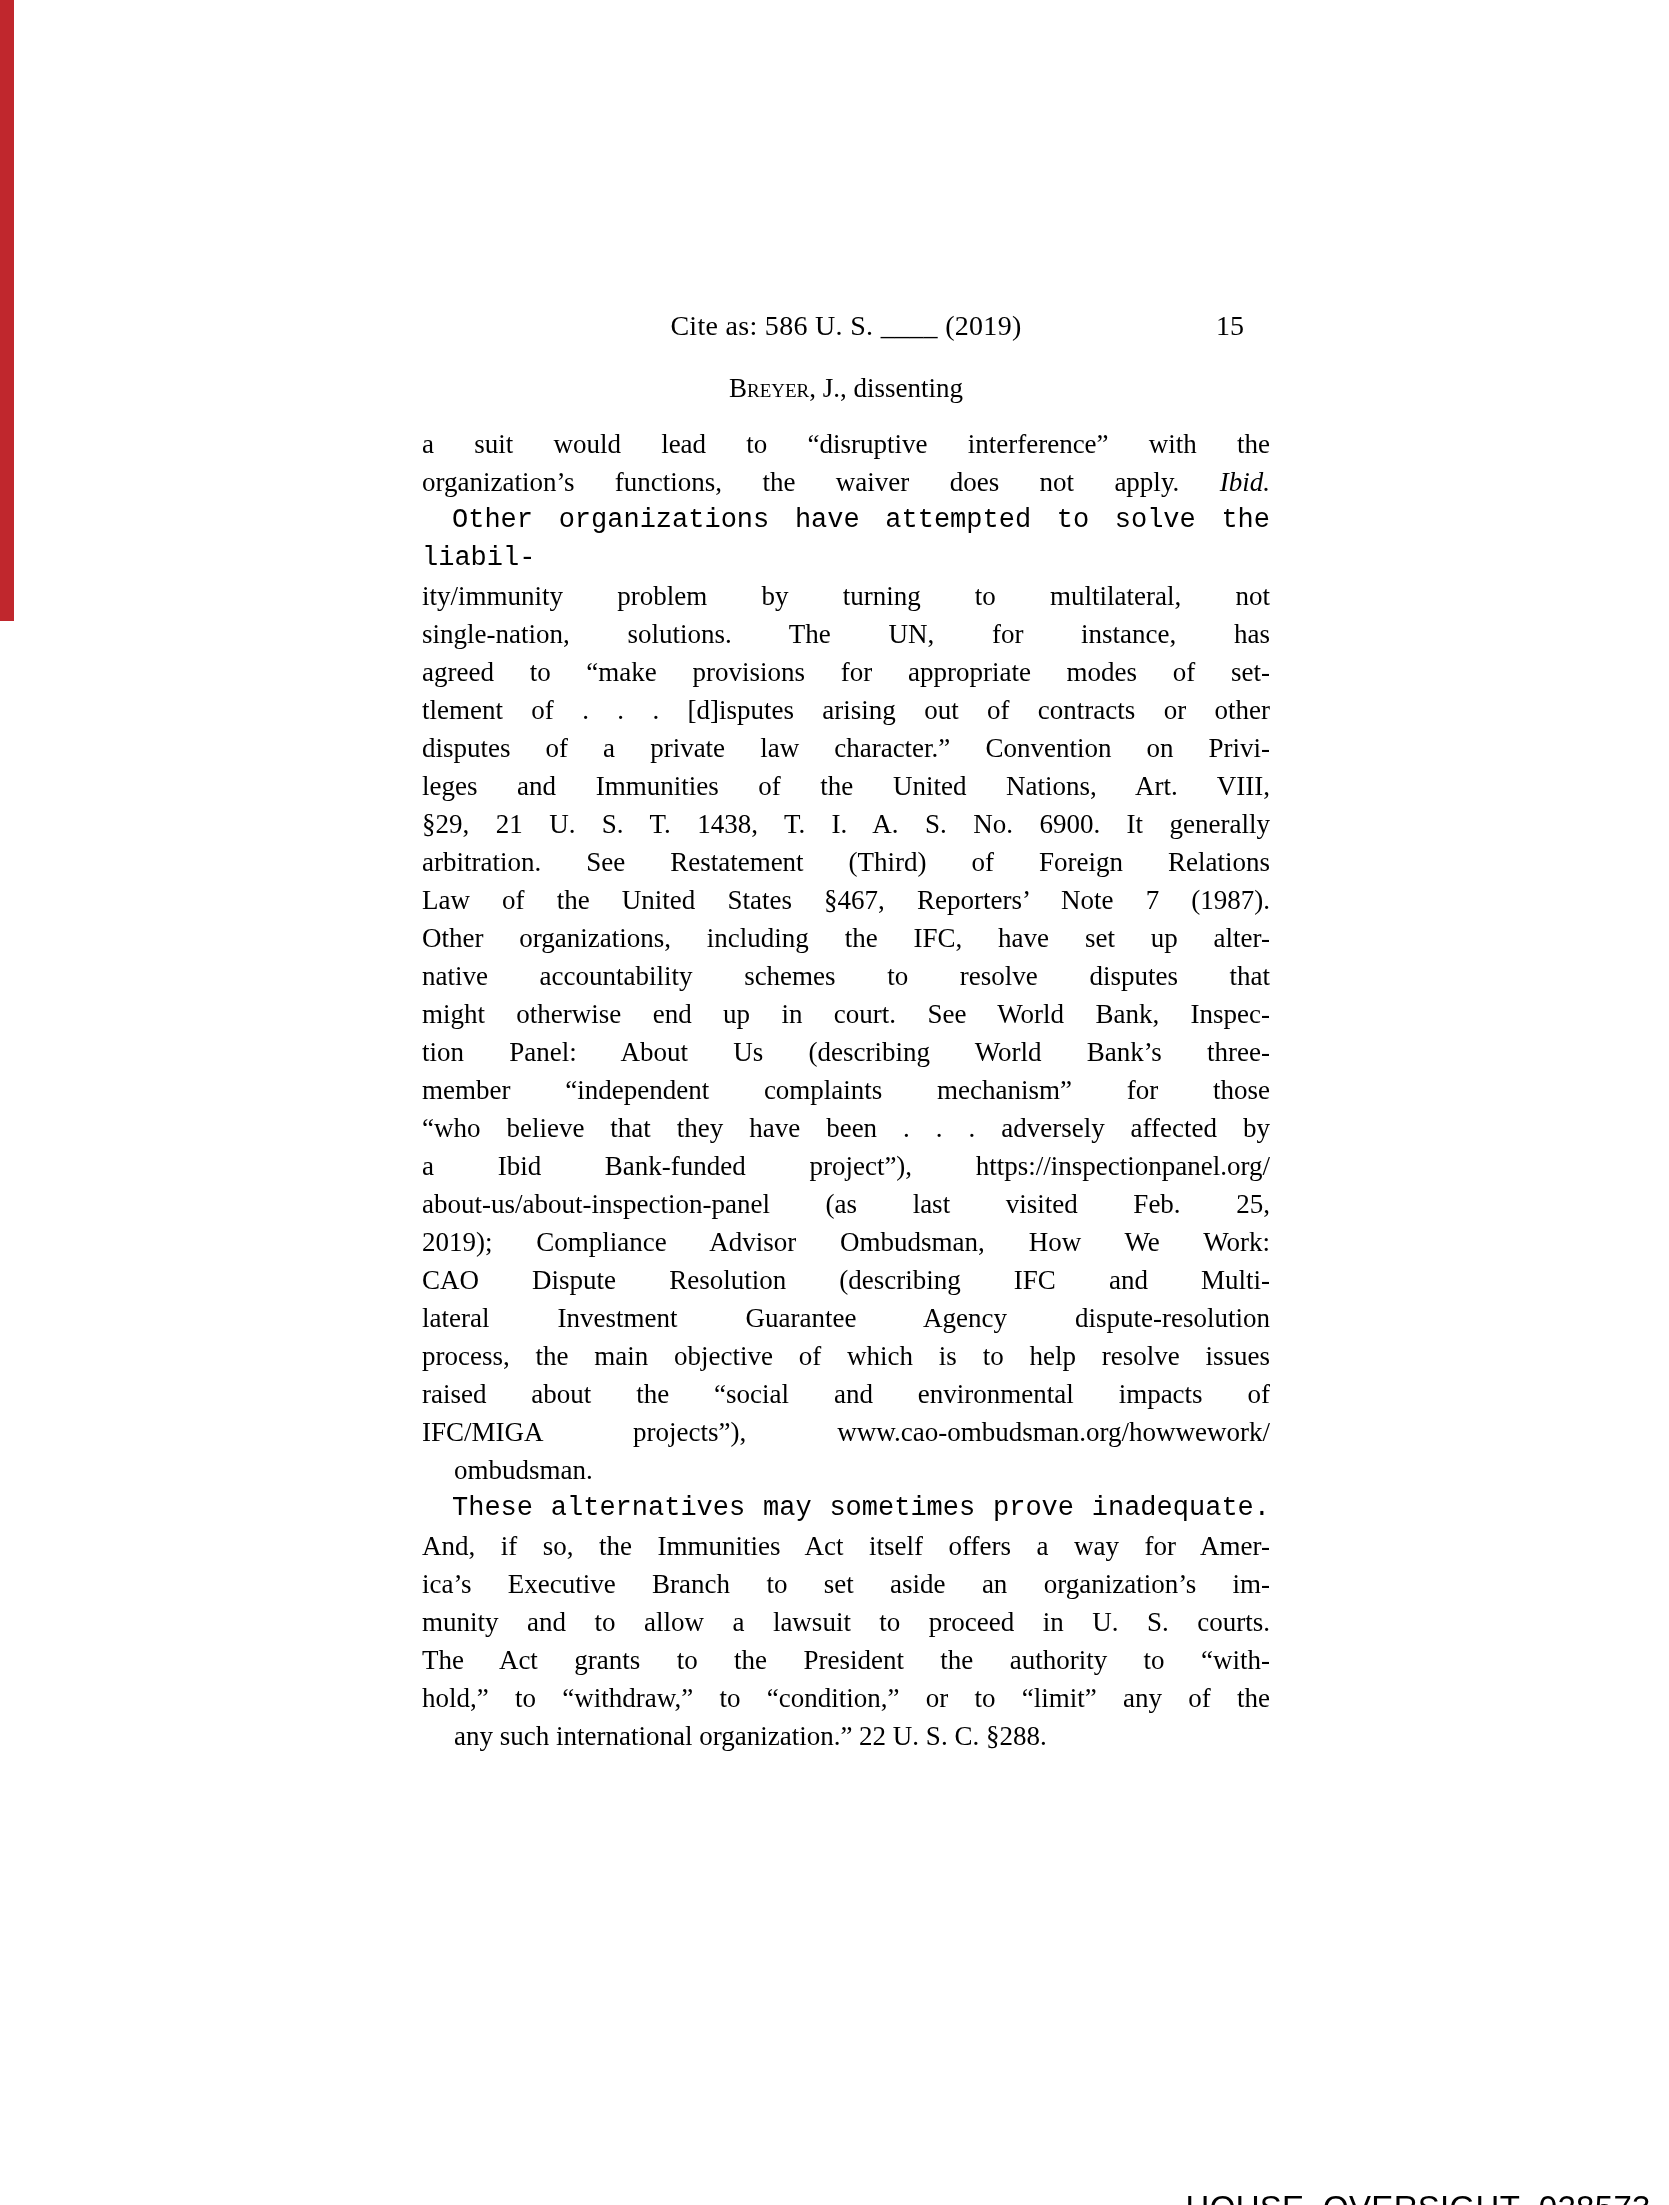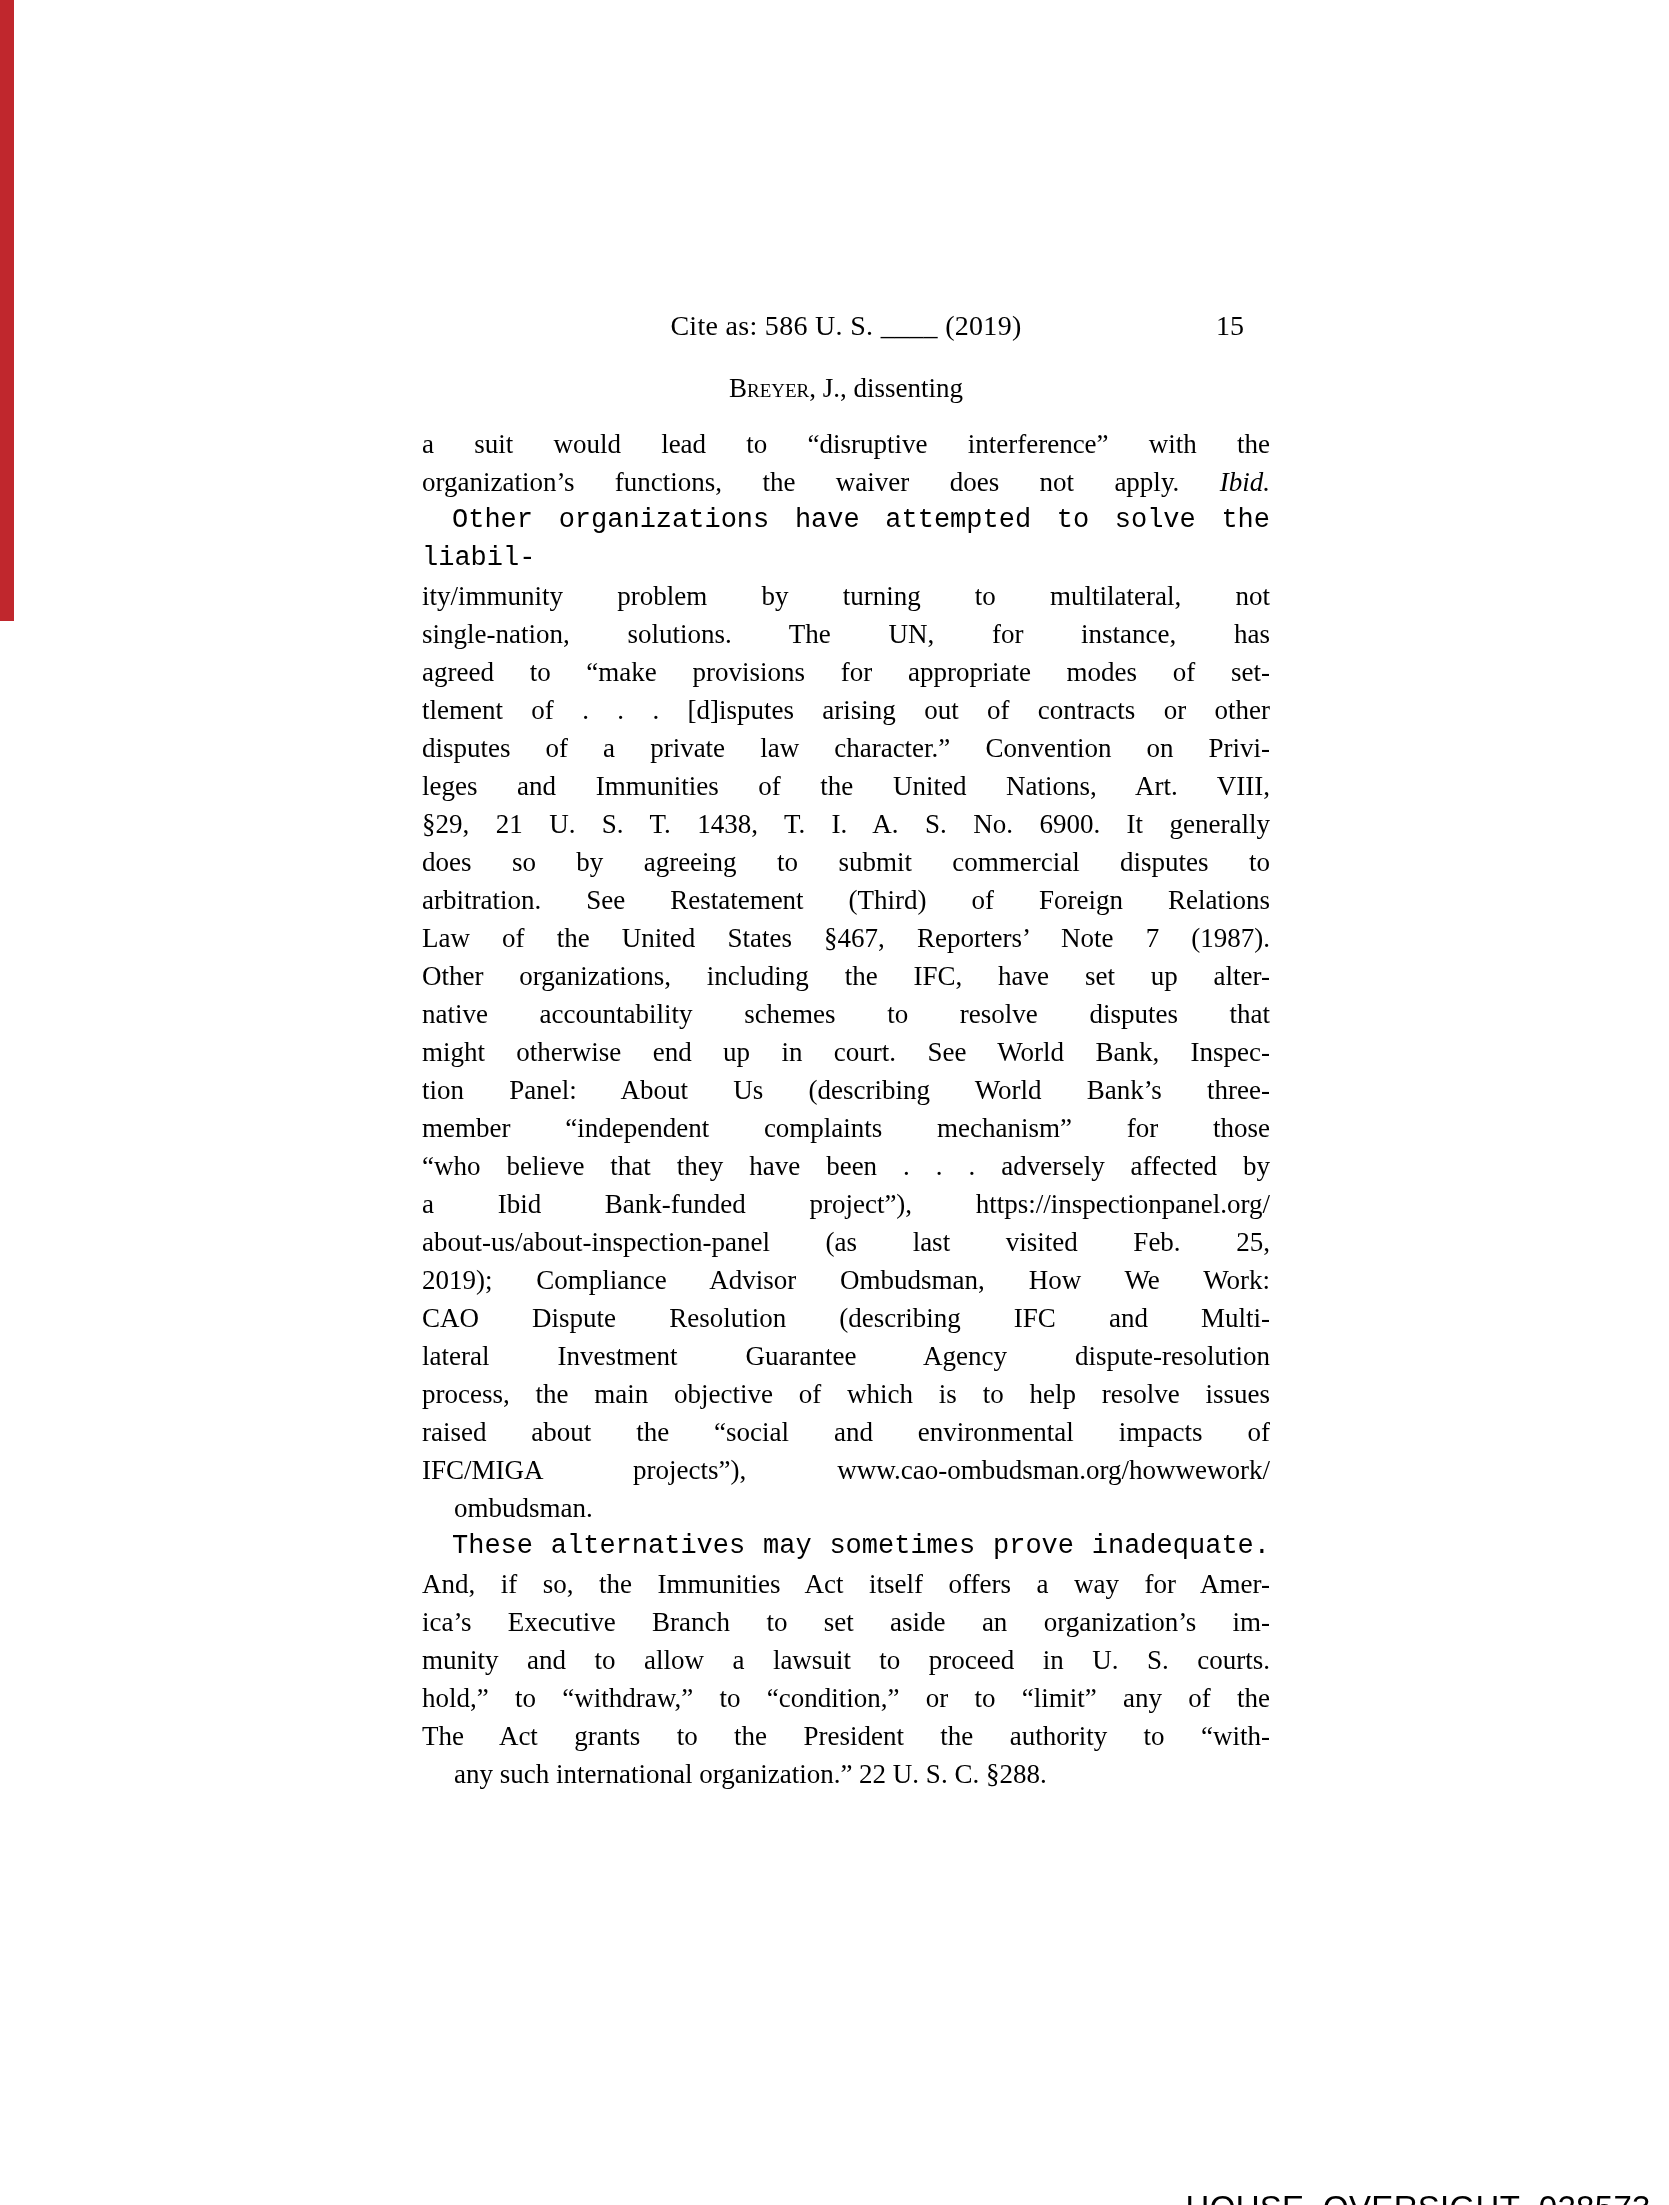--- a/index.html
+++ b/index.html
@@ -95,21 +95,20 @@
     <div class="line"><span>organization’s functions, the waiver does not apply. </span><span class="it">Ibid.</span></div>
 
     <div class="line indent">Other organizations have attempted to solve the liabil-</div>
     <div class="line">ity/immunity problem by turning to multilateral, not</div>
     <div class="line">single-nation, solutions. The UN, for instance, has</div>
     <div class="line">agreed to “make provisions for appropriate modes of set-</div>
     <div class="line">tlement of . . . [d]isputes arising out of contracts or other</div>
     <div class="line">disputes of a private law character.” Convention on Privi-</div>
     <div class="line">leges and Immunities of the United Nations, Art. VIII,</div>
     <div class="line">§29, 21 U. S. T. 1438, T. I. A. S. No. 6900. It generally</div>
-    <div class="line">does so by agreeing to submit commercial disputes to</div>
     <div class="line">arbitration. See Restatement (Third) of Foreign Relations</div>
     <div class="line">Law of the United States §467, Reporters’ Note 7 (1987).</div>
     <div class="line">Other organizations, including the IFC, have set up alter-</div>
     <div class="line">native accountability schemes to resolve disputes that</div>
     <div class="line">might otherwise end up in court. See World Bank, Inspec-</div>
     <div class="line">tion Panel: About Us (describing World Bank’s three-</div>
     <div class="line">member “independent complaints mechanism” for those</div>
     <div class="line">“who believe that they have been . . . adversely affected by</div>
     <div class="line">a Ibid Bank-funded project”), https://inspectionpanel.org/</div>
     <div class="line">about-us/about-inspection-panel (as last visited Feb. 25,</div>
@@ -118,21 +117,21 @@
     <div class="line">lateral Investment Guarantee Agency dispute-resolution</div>
     <div class="line">process, the main objective of which is to help resolve issues</div>
     <div class="line">raised about the “social and environmental impacts of</div>
     <div class="line">IFC/MIGA projects”), www.cao-ombudsman.org/howwework/</div>
     <div class="line endline">ombudsman.</div>
 
     <div class="line indent">These alternatives may sometimes prove inadequate.</div>
     <div class="line">And, if so, the Immunities Act itself offers a way for Amer-</div>
     <div class="line">ica’s Executive Branch to set aside an organization’s im-</div>
     <div class="line">munity and to allow a lawsuit to proceed in U. S. courts.</div>
+    <div class="line">The Act grants to the President the authority to “with-</div>
     <div class="line">hold,” to “withdraw,” to “condition,” or to “limit” any of the</div>
-    <div class="line">The Act grants to the President the authority to “with-</div>
     <div class="line endline">any such international organization.” 22 U. S. C. §288.</div>
   </div>
 
   <div class="stamp">HOUSE_OVERSIGHT_028573</div>
 
 </div>
 
 
 </body></html>

